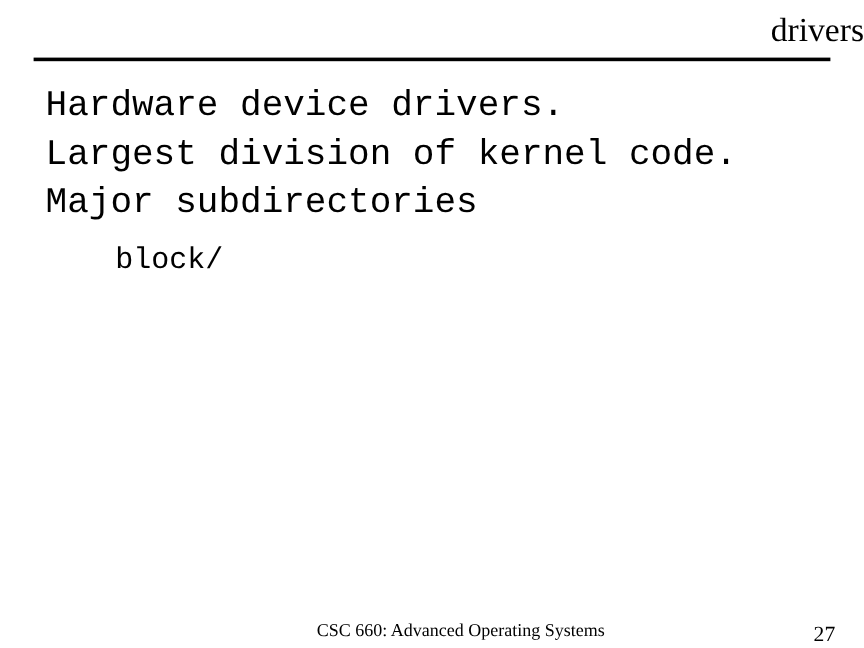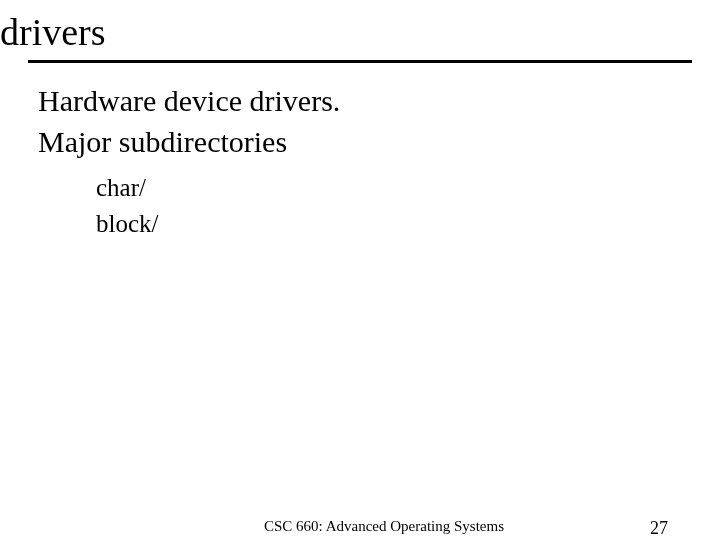--- a/index.html
+++ b/index.html
@@ -1,41 +1,41 @@
 <!DOCTYPE html>
 <html><head>
 <meta charset="utf-8">
 <style>
   * { margin: 0; padding: 0; box-sizing: border-box; }
   html, body { width: 720px; height: 540px; background: #fff; font-family: "Times New Roman", Times, serif; color: #000; }
   .slide { position: relative; width: 720px; height: 540px; }
-  .title { text-align: left; font-size: 38px; font-weight: 400; padding-top: 10px; padding-bottom: 6px; }
+  .title { text-align: right; font-size: 28px; font-weight: 400; padding-top: 10px; padding-bottom: 6px; }
   .rule { border: none; border-top: 3px solid #000; margin: 0 28px 0 28px; }
-  .body { padding: 18px 60px 0 38px; }
+  .body { padding: 18px 60px 0 38px; font-family: Liberation Mono, monospace; }
   .line { font-size: 30px; line-height: 1.35; }
   .sublist { padding: 8px 0 0 58px; }
   .subline { font-size: 25px; line-height: 1.45; }
   .footer { position: absolute; bottom: 22px; left: 0; width: 100%; }
   .course { position: absolute; left: 0; width: 100%; text-align: center; font-size: 15px; margin-left: 24px; }
-  .pagenum { position: absolute; right: 52px; font-size: 18px; }
+  .pagenum { position: absolute; right: 24px; font-size: 18px; }
 </style>
 </head>
 <body>
 
 <div class="slide">
 
   <h1 class="title">drivers</h1>
   <hr class="rule">
 
   <div class="body">
     <div class="line">Hardware device drivers.</div>
+    <div class="line">Largest division of kernel code.</div>
     <div class="line">Major subdirectories</div>
 
     <div class="sublist">
-      <div class="subline">char/</div>
       <div class="subline">block/</div>
     </div>
   </div>
 
   <div class="footer">
     <div class="course">CSC 660: Advanced Operating Systems</div>
     <div class="pagenum">27</div>
   </div>
 
 </div>

